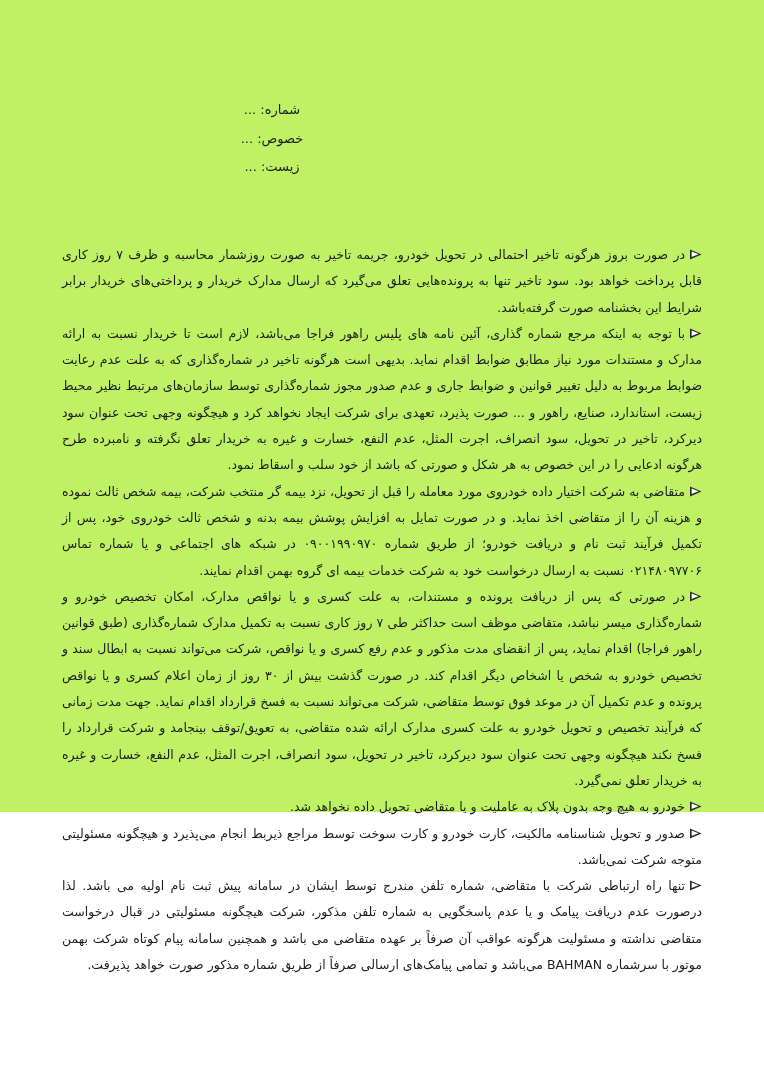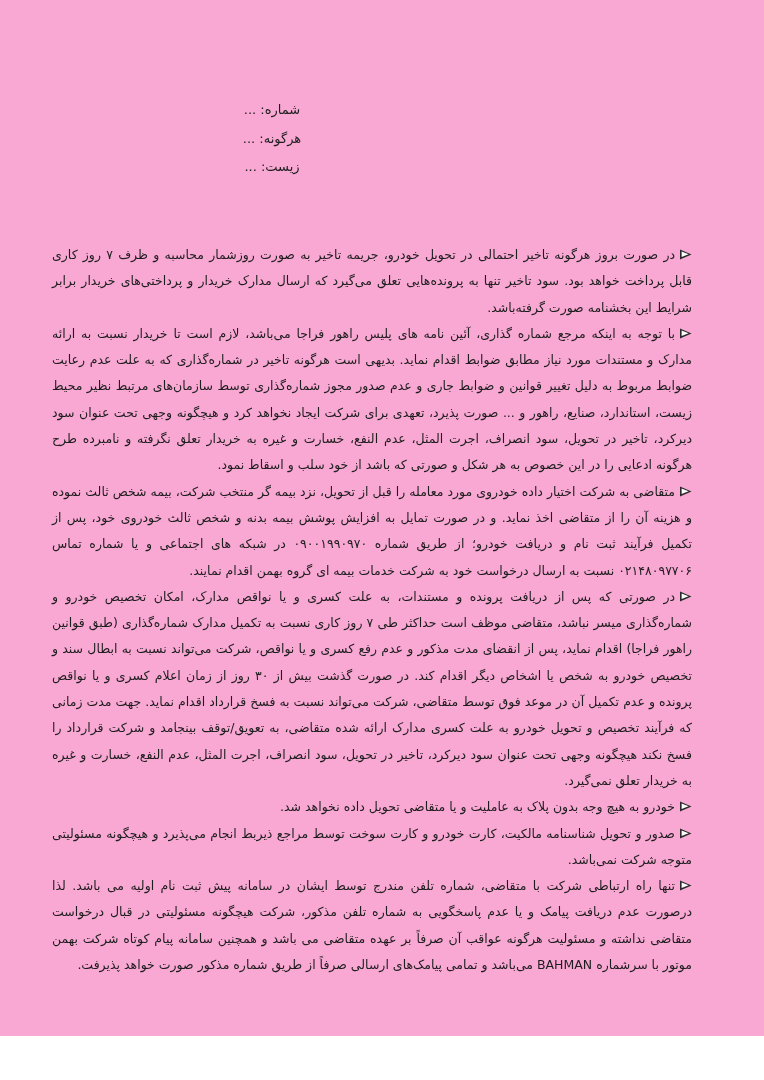--- a/index.html
+++ b/index.html
@@ -8,38 +8,38 @@
     width: 764px;
     height: 1080px;
     overflow: hidden;
     background: #ffffff;
     font-family: "DejaVu Sans", sans-serif;
     color: #1d1d1d;
   }
   .page {
     position: relative;
     width: 764px;
-    height: 1036px;
-    background: #f9a8d4;
+    height: 812px;
+    background: #bef264;
   }
   .letterhead {
     position: absolute;
     top: 96px;
     left: 224px;
     width: 96px;
     direction: rtl;
     text-align: center;
     font-size: 13px;
     line-height: 28.5px;
     white-space: nowrap;
   }
   .content {
     position: absolute;
     top: 242px;
-    left: 52px;
+    left: 62px;
     width: 640px;
     direction: rtl;
     text-align: justify;
     font-size: 12.5px;
     line-height: 26.3px;
   }
   .bullet {
     margin: 0;
     padding: 0;
   }
@@ -53,21 +53,21 @@
   .marker svg { display: block; width: 12px; height: 11px; }
   .btext { }
 </style>
 </head>
 <body>
 
 <div class="page">
 
   <div class="letterhead">
     <div>شماره: ...</div>
-    <div>هرگونه: ...</div>
+    <div>خصوص: ...</div>
     <div>زیست: ...</div>
   </div>
 
   <div class="content">
   <p class="bullet"><span class="marker"><svg viewBox="0 0 12 11" xmlns="http://www.w3.org/2000/svg">
             <polygon points="0,0.5 11.5,5.5 0,10.5" fill="#2a2a2a"></polygon>
             <polygon points="1.6,2.4 8.6,5.2 1.6,8" fill="#ffffff"></polygon>
           </svg></span><span class="btext">در صورت بروز هرگونه تاخیر احتمالی در تحویل خودرو، جریمه تاخیر به صورت روزشمار محاسبه و  ظرف ۷ روز کاری قابل پرداخت خواهد بود. سود تاخیر تنها به پرونده‌هایی تعلق می‌گیرد که ارسال مدارک خریدار و پرداختی‌های خریدار برابر شرایط این بخشنامه صورت گرفته‌باشد.</span></p>
 
   <p class="bullet"><span class="marker"><svg viewBox="0 0 12 11" xmlns="http://www.w3.org/2000/svg">

